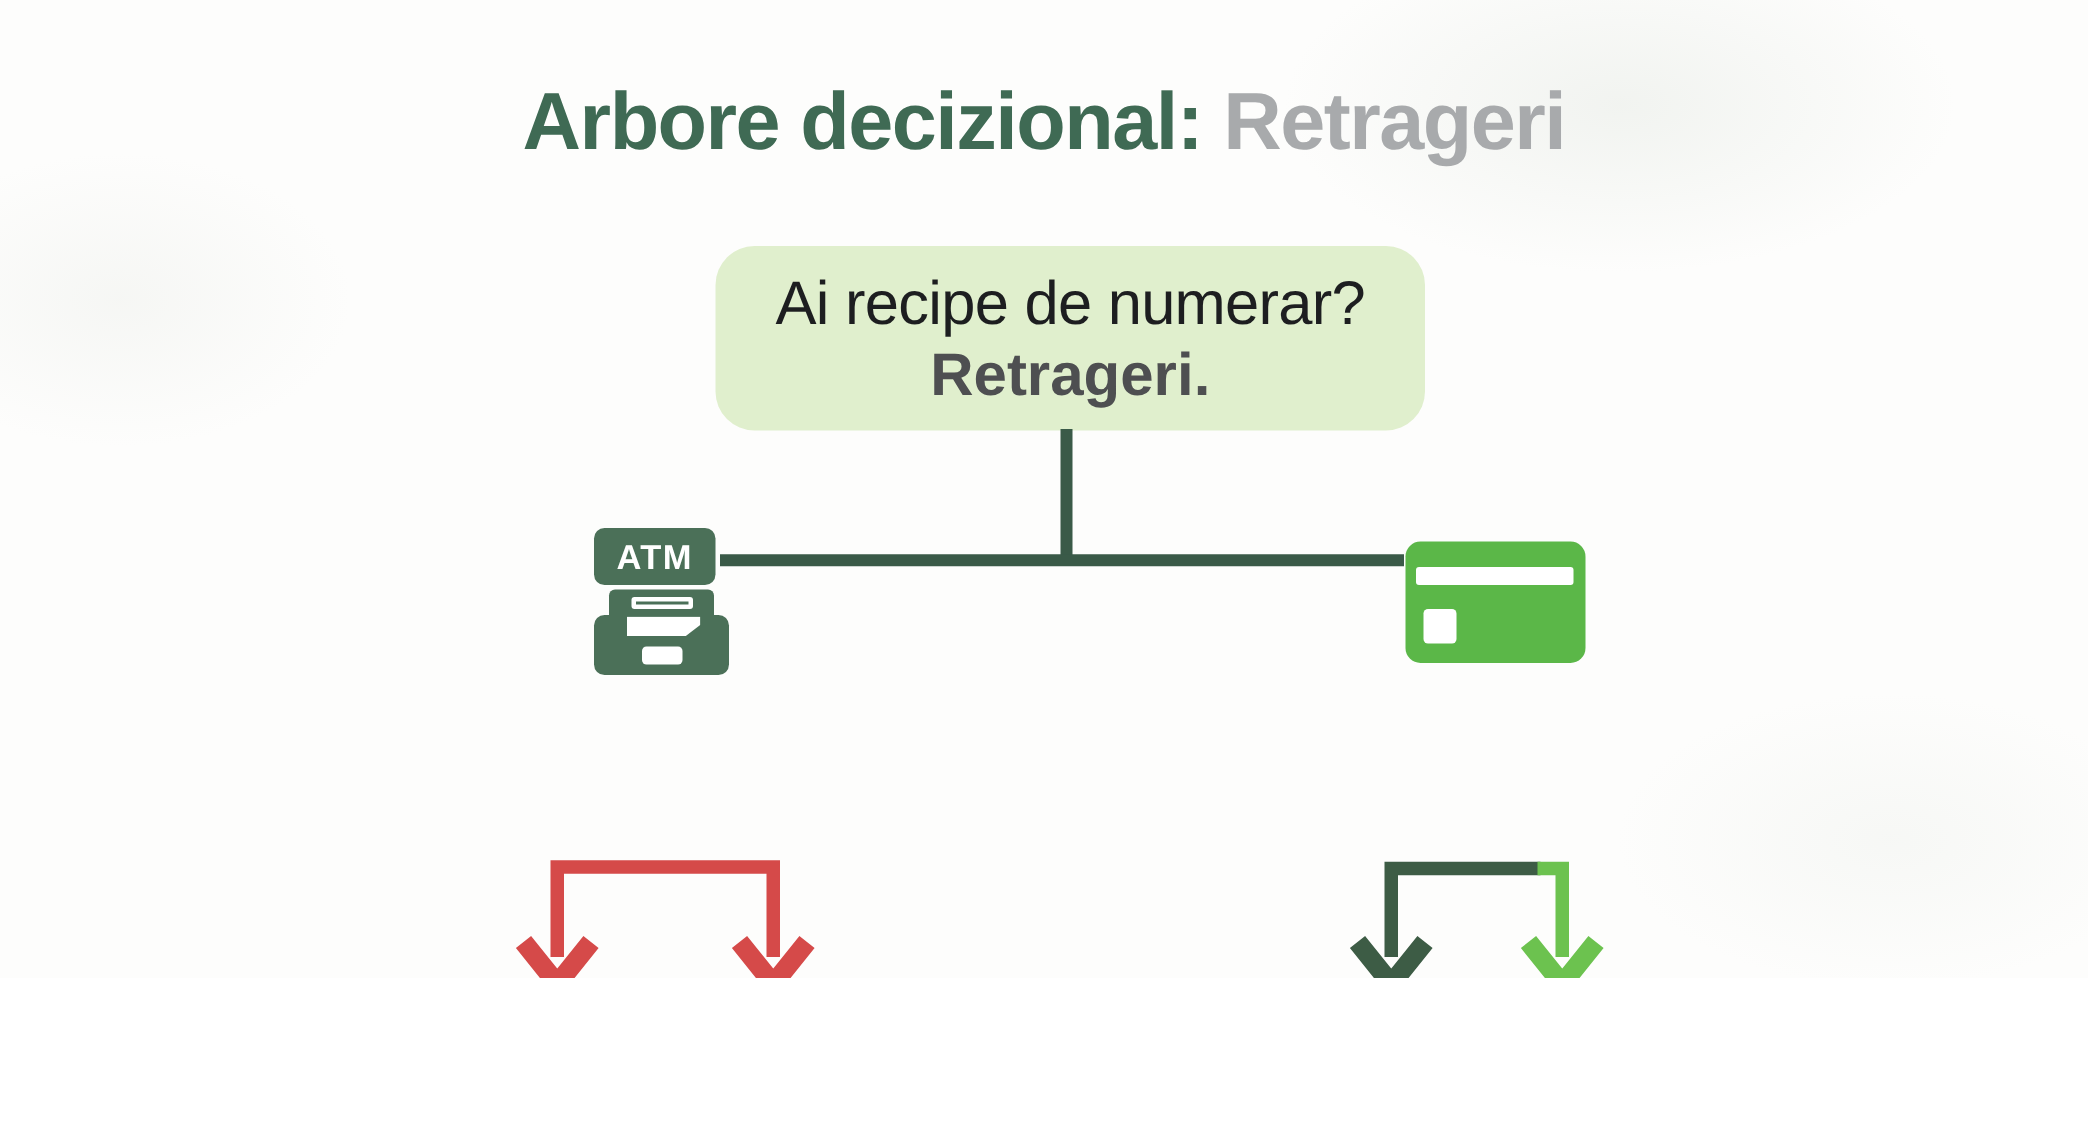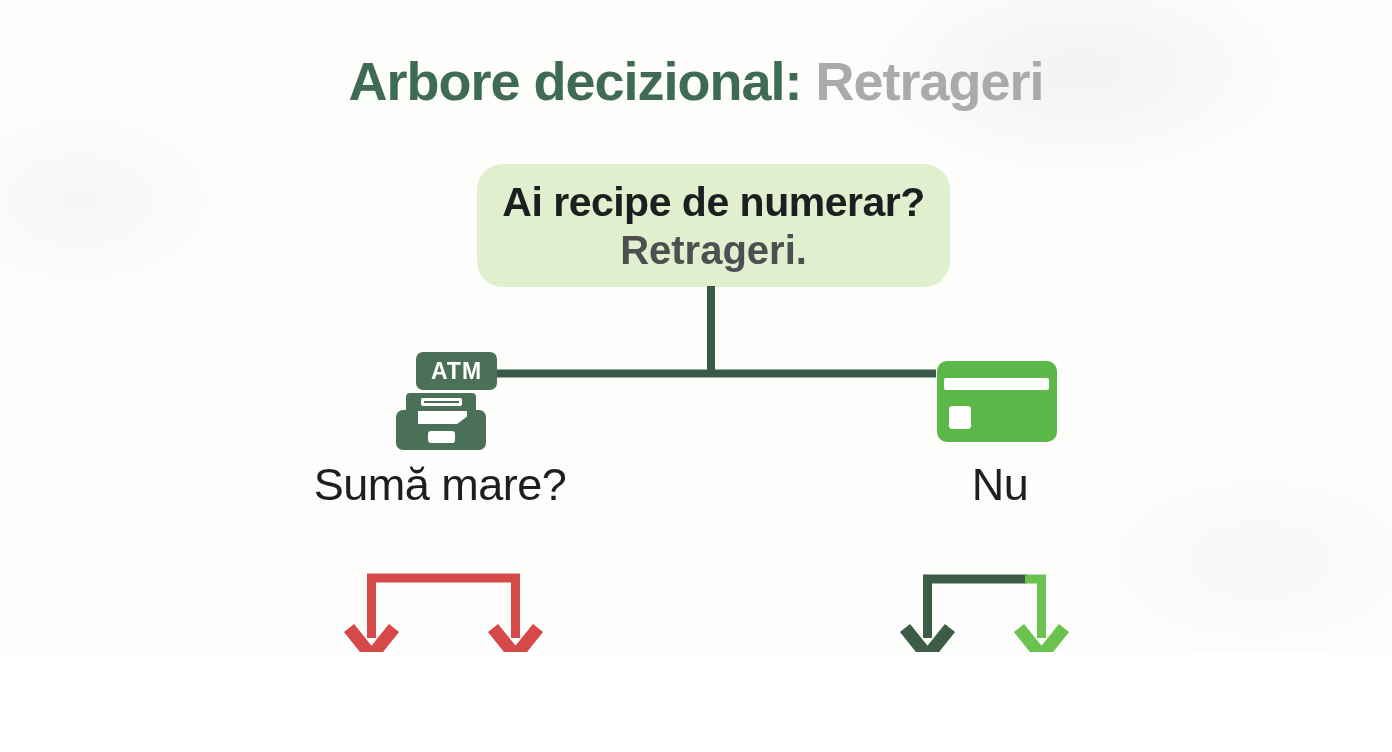--- a/index.html
+++ b/index.html
@@ -21,30 +21,30 @@
   }
   .title-primary{color:var(--title_green);}
   .title-secondary{color:var(--title_gray);}
 
   
   .root-node{
     position:absolute; left:477px; top:164px; width:473px; height:123px;
     background:var(--node_bg); border-radius:26px;
     display:flex; flex-direction:column; align-items:center; justify-content:center;
   }
-  .root-question{font-size:41px; font-weight:700; color:var(--text_dark); line-height:46px; letter-spacing:-0.5px;}
+  .root-question{font-size:41px; font-weight:400; color:var(--text_dark); line-height:46px; letter-spacing:-0.5px;}
   .root-subtitle{font-size:40px; font-weight:700; color:var(--text_gray); line-height:46px; margin-top:2px;}
 
   
   .overlay{position:absolute; left:0; top:0; width:1392px; height:752px;}
 
   
   .atm-icon{position:absolute; left:396px; top:352px; width:90px; height:98px;}
   .atm-icon > div{position:absolute;}
-  .atm-sign{left:20px; top:0; width:81px; height:38px; background:var(--atm_green); border-radius:7px;
+  .atm-sign{left:0; top:0; width:81px; height:38px; background:var(--atm_green); border-radius:7px;
     display:flex; align-items:center; justify-content:center;}
   .atm-sign span{color:#ffffff; font-weight:700; font-size:23px; letter-spacing:1px;}
   .atm-neck{left:10px; top:41px; width:70px; height:30px; background:var(--atm_green); border-radius:4px 4px 0 0;}
   .atm-base{left:0; top:58px; width:90px; height:40px; background:var(--atm_green); border-radius:7px;}
   .atm-slot-card{left:25px; top:46px; width:41px; height:8px; background:#fff; border-radius:2px;}
   .atm-slot-card::after{content:""; position:absolute; left:3px; right:3px; top:3px; height:2px; background:var(--atm_green);}
   .atm-slot-cash{left:22px; top:59px; width:49px; height:13px; background:#fff;
     clip-path:polygon(0 0,100% 0,100% 42%,80% 100%,0 100%);}
   .atm-slot-out{left:32px; top:79px; width:27px; height:12px; background:#fff; border-radius:3px;}
 
@@ -117,22 +117,20 @@
     <div class="atm-slot-cash"></div>
     <div class="atm-slot-out"></div>
   </div>
 
   <div class="card-icon">
     <div class="card-stripe"></div>
     <div class="card-chip"></div>
   </div>
 
   <div class="branch-label left-label">
-    <span class="question">Sumă mare?</span>
   </div>
 
   <div class="branch-label right-label">
-    <span class="answer">Nu</span>
   </div>
 
   <span class="amp">&amp;</span>
 
 </div>
 
 </body></html>

